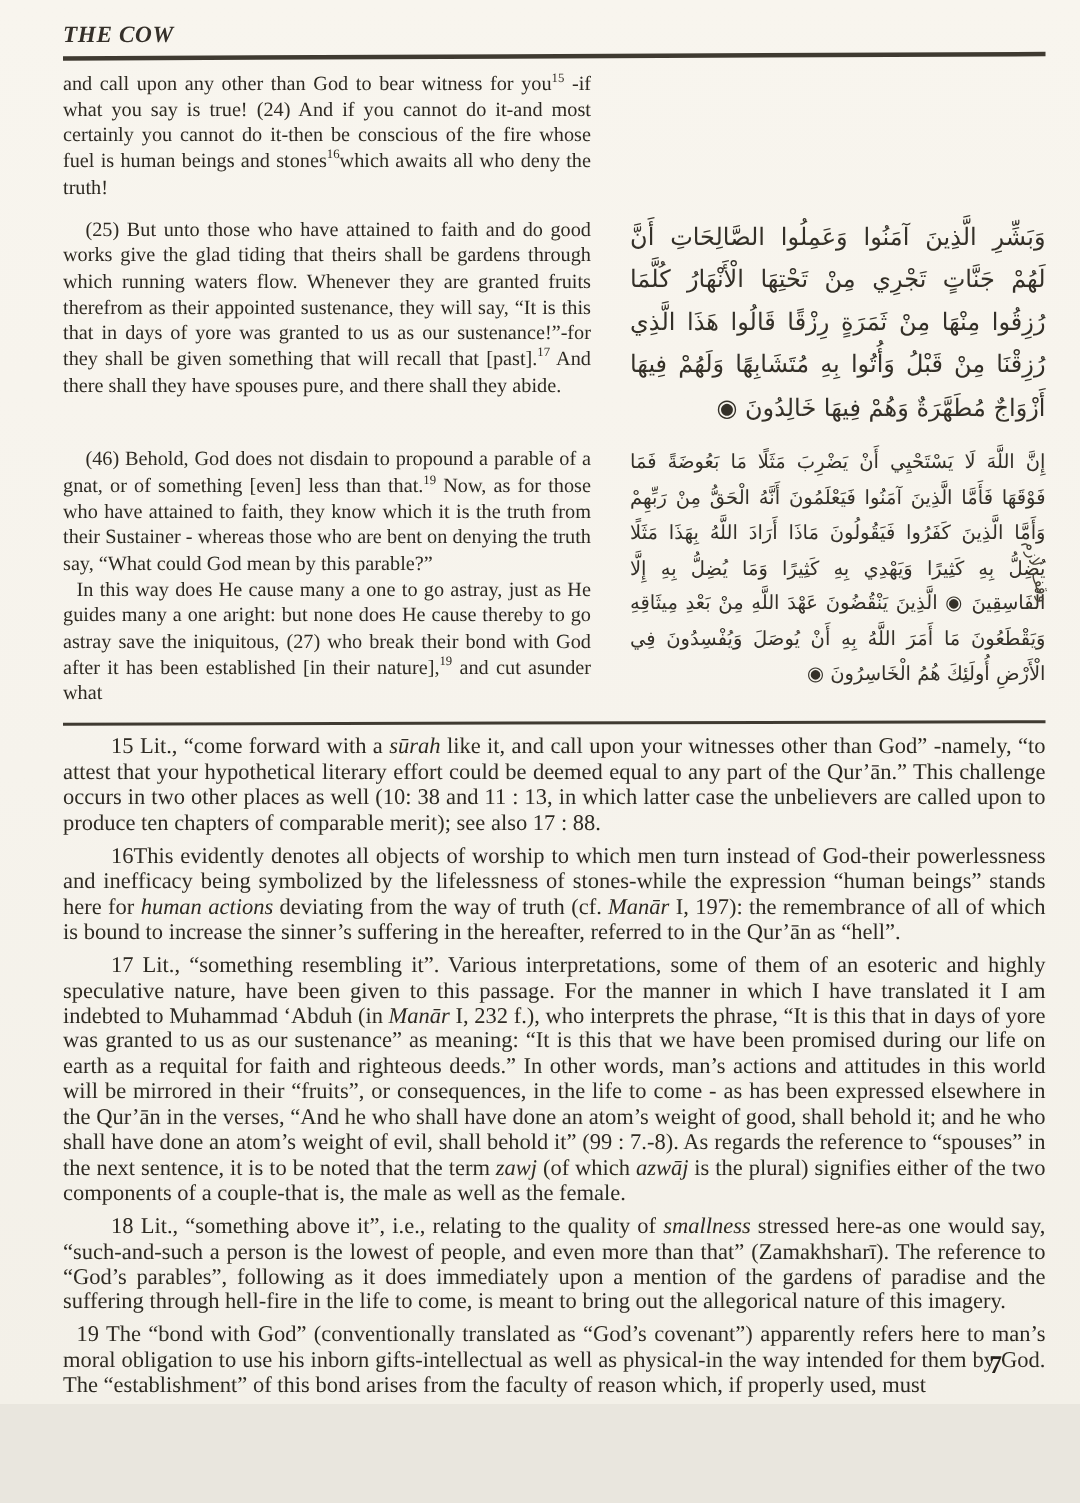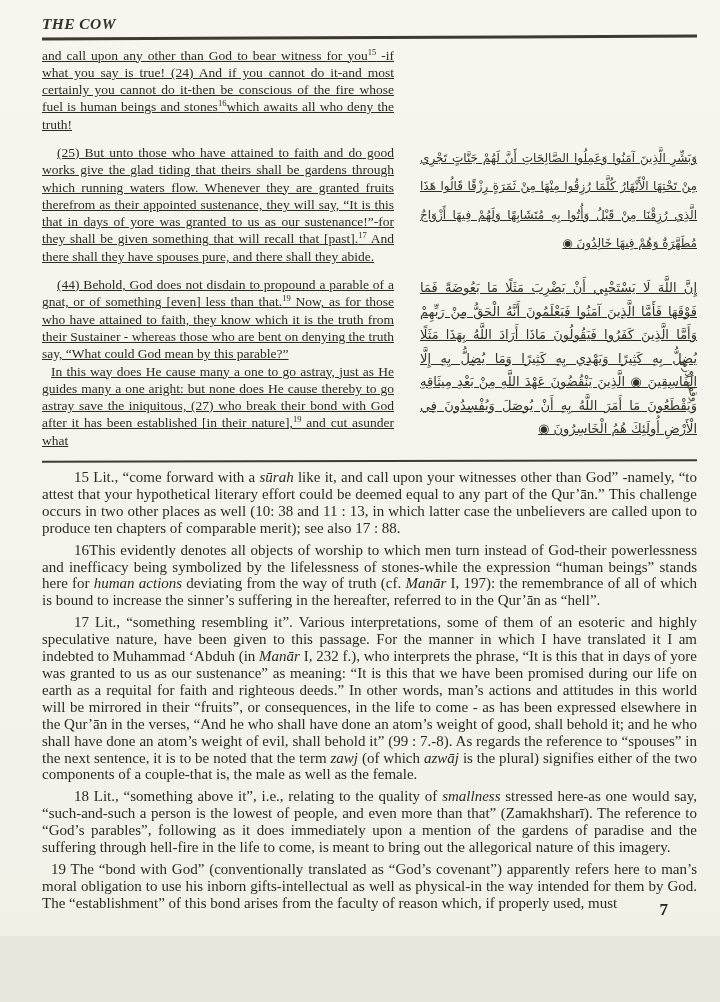--- a/index.html
+++ b/index.html
@@ -19,39 +19,39 @@
     font-style:italic; font-weight:bold;
     font-size:15.5px; letter-spacing:0.4px;
     color:#35302a;
   }
   .header-rule {
     height:2.5px; background:#3f3a31; margin-top:3px;
     transform:rotate(-0.25deg);
   }
   
   .content { margin-top:8px; }
-  .row { display:flex; gap:26px; margin-bottom:11px;text-decoration:underline; }
+  .row { display:flex; gap:26px; margin-bottom:11px; }
   .en {
     width:352px; flex:0 0 352px;
     font-size:13.5px; line-height:17.3px;
     text-align:justify;
   }
   .en p { margin:0; }
   .indent-lg { text-indent:15px; }
   .indent-sm { text-indent:9px; }
   .en sup, .footnotes sup { font-size:8.5px; line-height:0; letter-spacing:0; }
   .ar {
     flex:1 1 auto;
     direction:rtl; unicode-bidi:embed;
     text-align:justify; text-align-last:right;
     font-family:"DejaVu Sans", sans-serif;
     color:#343028;
   }
   .ar1 { font-size:17.5px; line-height:29px; }
-  .ar2 { font-size:12px;   line-height:28.5px; }
+  .ar2 { font-size:16px;   line-height:28.5px; }
   .ar3 { font-size:13px; line-height:23.5px; }
   
   .margin-note {
     position:absolute; right:8px; top:375px;
     font-family:"DejaVu Sans", sans-serif;
     font-size:10.5px; color:#464035;
     transform:rotate(76deg);
     transform-origin:center;
     white-space:nowrap;
   }
@@ -88,21 +88,21 @@
 
     <div class="row">
       <div class="en">
         <p class="indent-lg"><span>(25) But unto those who have attained to faith and do good works give the glad tiding that theirs shall be gardens through which running waters flow. Whenever they are granted fruits therefrom as their appointed sustenance, they will say, “It is this that in days of yore was granted to us as our sustenance!”-for they shall be given something that will recall that [past].</span><sup>17</sup><span> And there shall they have spouses pure, and there shall they abide.</span></p>
       </div>
       <div class="ar ar2">وَبَشِّرِ الَّذِينَ آمَنُوا وَعَمِلُوا الصَّالِحَاتِ أَنَّ لَهُمْ جَنَّاتٍ تَجْرِي مِنْ تَحْتِهَا الْأَنْهَارُ كُلَّمَا رُزِقُوا مِنْهَا مِنْ ثَمَرَةٍ رِزْقًا قَالُوا هَذَا الَّذِي رُزِقْنَا مِنْ قَبْلُ وَأُتُوا بِهِ مُتَشَابِهًا وَلَهُمْ فِيهَا أَزْوَاجٌ مُطَهَّرَةٌ وَهُمْ فِيهَا خَالِدُونَ ◉</div>
     </div>
 
     <div class="row">
       <div class="en">
-        <p class="indent-lg"><span>(44) Behold, God does not disdain to propound a parable of a gnat, or of something [even] less than that.</span><sup>19</sup><span> Now, as for those who have attained to faith, they know which it is the truth from their Sustainer - whereas those who are bent on denying the truth say, “What could God mean by this parable?”</span></p>
+        <p class="indent-lg"><span>(46) Behold, God does not disdain to propound a parable of a gnat, or of something [even] less than that.</span><sup>19</sup><span> Now, as for those who have attained to faith, they know which it is the truth from their Sustainer - whereas those who are bent on denying the truth say, “What could God mean by this parable?”</span></p>
         <p class="indent-sm"><span>In this way does He cause many a one to go astray, just as He guides many a one aright: but none does He cause thereby to go astray save the iniquitous, (27) who break their bond with God after it has been established [in their nature],</span><sup>19</sup><span> and cut asunder what</span></p>
       </div>
       <div class="ar ar3">إِنَّ اللَّهَ لَا يَسْتَحْيِي أَنْ يَضْرِبَ مَثَلًا مَا بَعُوضَةً فَمَا فَوْقَهَا فَأَمَّا الَّذِينَ آمَنُوا فَيَعْلَمُونَ أَنَّهُ الْحَقُّ مِنْ رَبِّهِمْ وَأَمَّا الَّذِينَ كَفَرُوا فَيَقُولُونَ مَاذَا أَرَادَ اللَّهُ بِهَذَا مَثَلًا يُضِلُّ بِهِ كَثِيرًا وَيَهْدِي بِهِ كَثِيرًا وَمَا يُضِلُّ بِهِ إِلَّا الْفَاسِقِينَ ◉ الَّذِينَ يَنْقُضُونَ عَهْدَ اللَّهِ مِنْ بَعْدِ مِيثَاقِهِ وَيَقْطَعُونَ مَا أَمَرَ اللَّهُ بِهِ أَنْ يُوصَلَ وَيُفْسِدُونَ فِي الْأَرْضِ أُولَئِكَ هُمُ الْخَاسِرُونَ ◉</div>
     </div>
 
   </div>
 
   <div class="margin-note">وقف لازم</div>
 
   <div class="fn-rule"></div>

